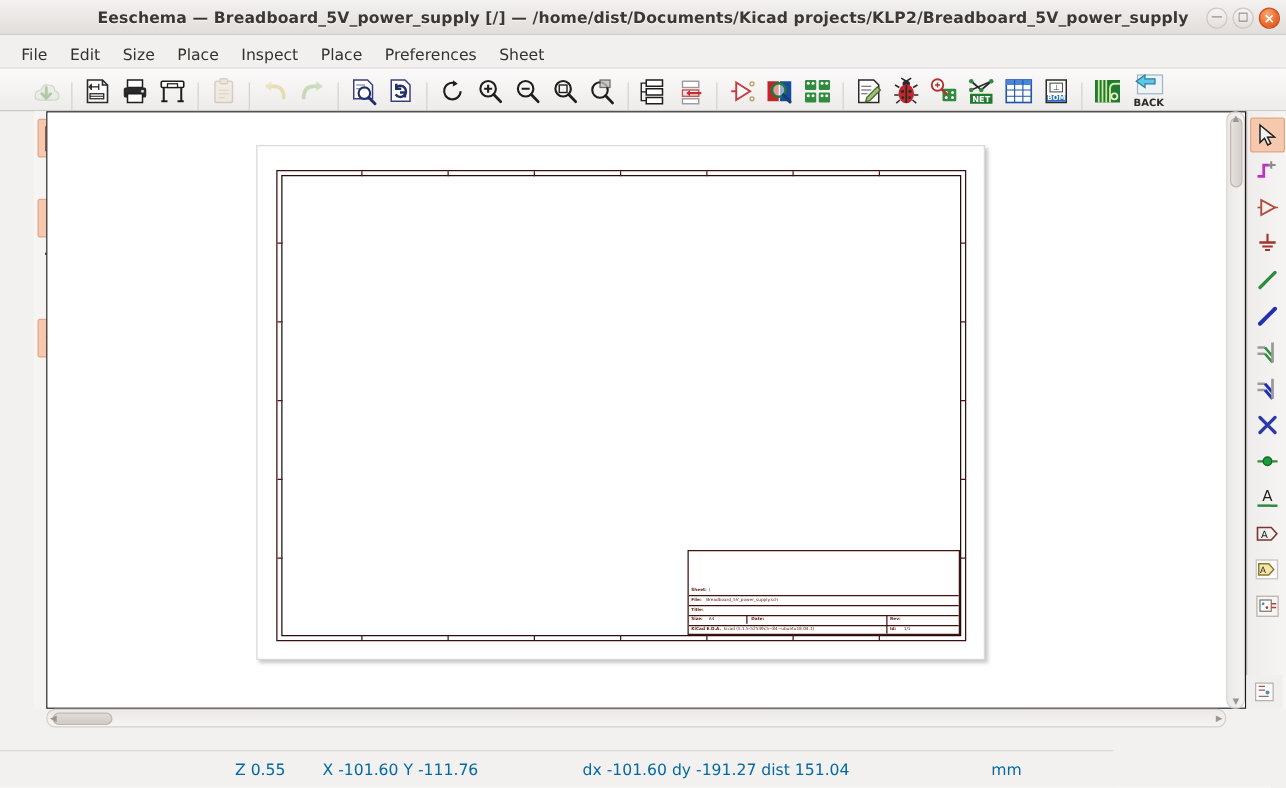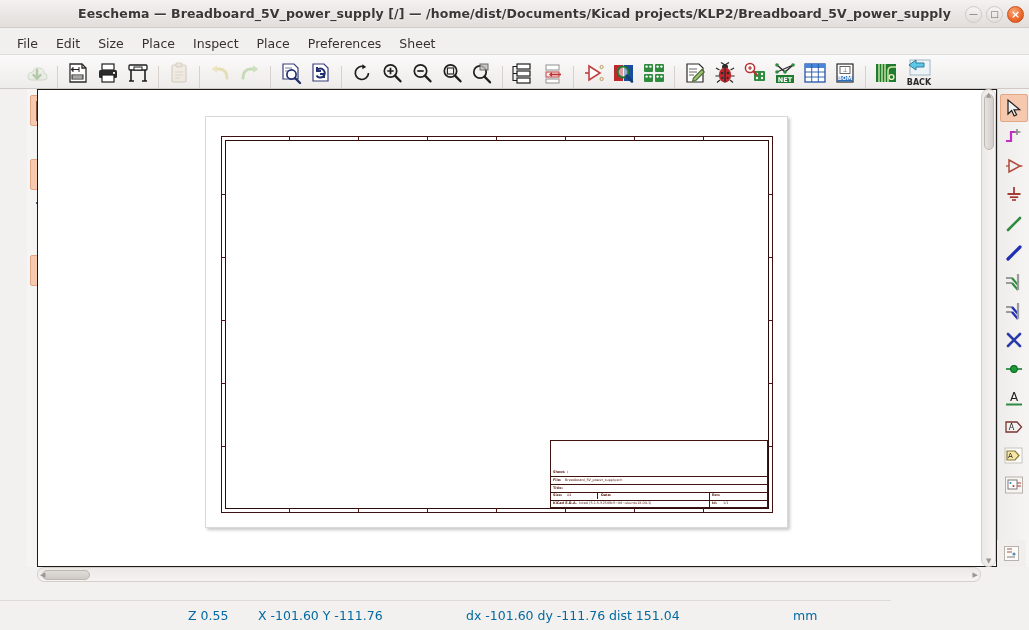--- a/index.html
+++ b/index.html
@@ -719,17 +719,17 @@
       <rect x="1.5" y="1.5" width="14" height="14" fill="#fcfbfa" stroke="#b8b2ac" stroke-width="1"></rect>
       <path d="M4 4 H9 M4 7 H9" stroke="#9a5a52" stroke-width="1"></path>
       <circle cx="11" cy="9" r="1.6" fill="#5a8ab5"></circle>
       <path d="M4 12 L12 12" stroke="#7a7a7a" stroke-width="1"></path>
     </svg>
   </div>
 
   <div id="statusbar">
     <span class="sfield" id="s-zoom">Z 0.55</span>
     <span class="sfield" id="s-xy">X -101.60 Y -111.76</span>
-    <span class="sfield" id="s-delta">dx -101.60 dy -111.76 dist 151.04</span>
+    <span class="sfield" id="s-delta">dx -101.60 dy -191.27 dist 151.04</span>
     <span class="sfield" id="s-units">mm</span>
   </div>
 
 </div>
 
 </body></html>

